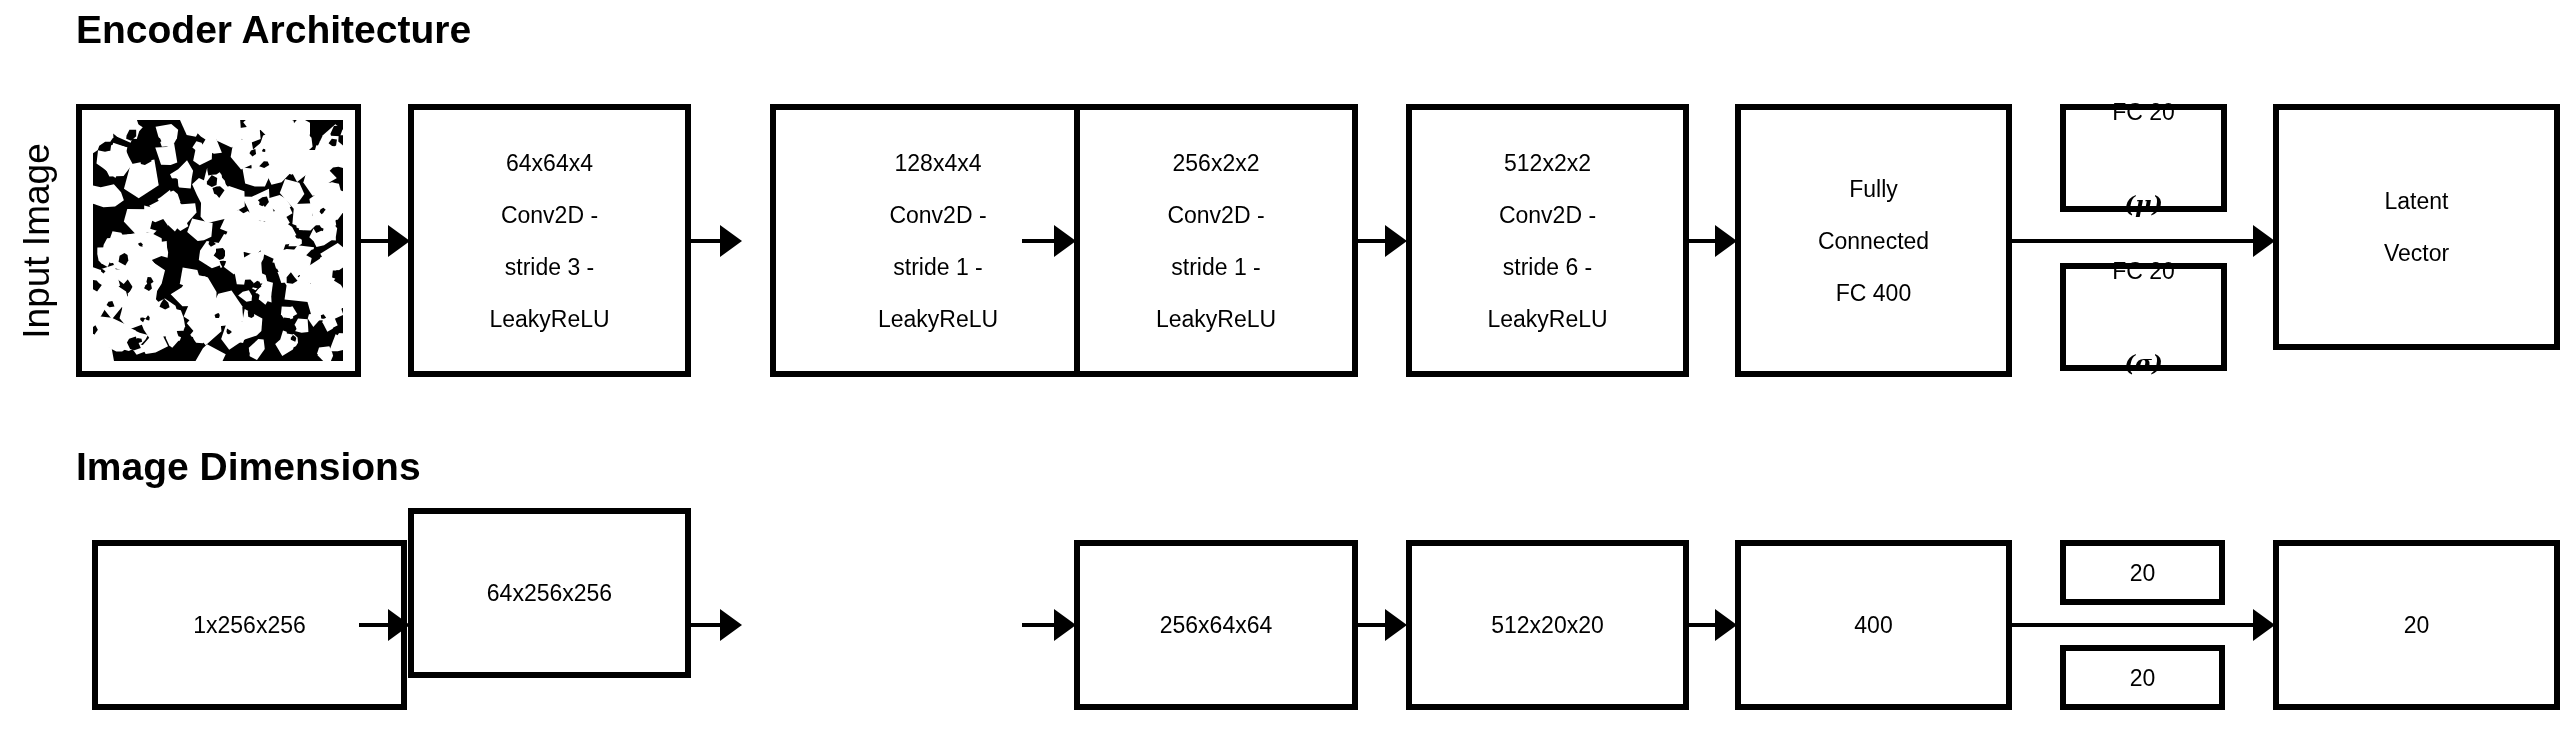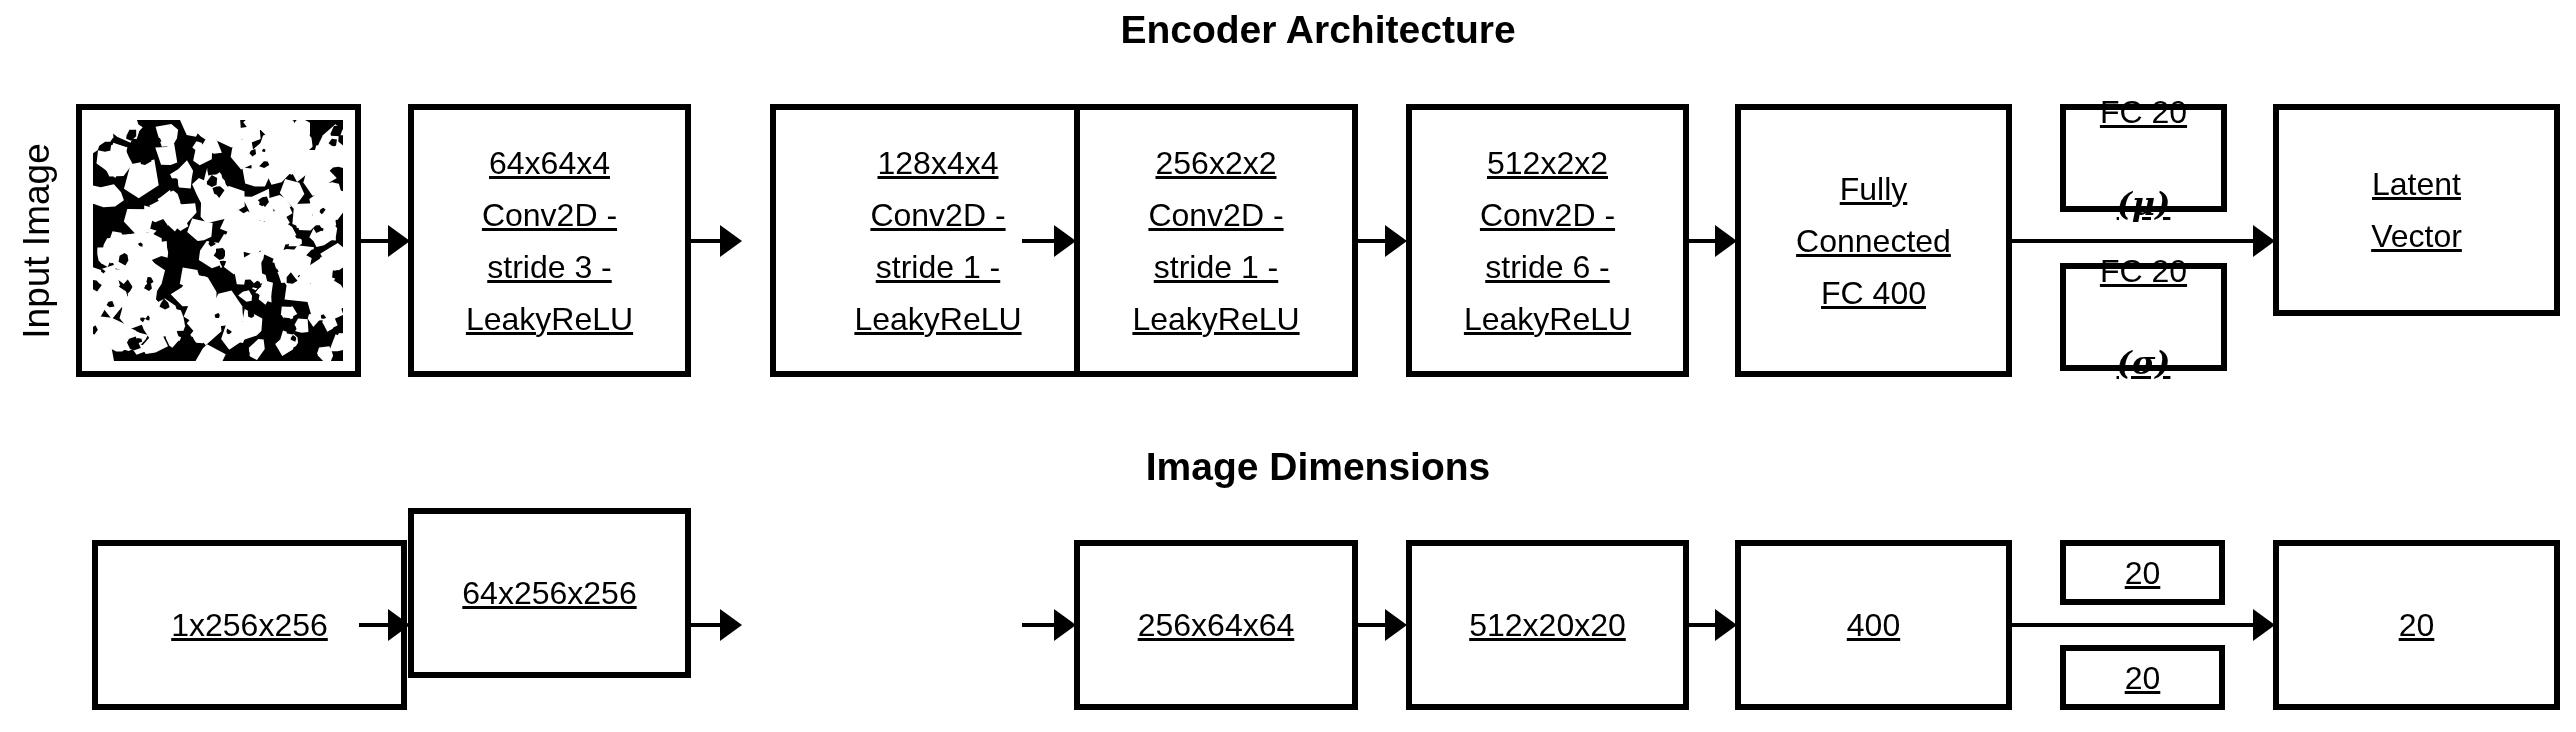--- a/index.html
+++ b/index.html
@@ -9,38 +9,37 @@
     height: 733px;
     background: #ffffff;
     font-family: "Liberation Sans", sans-serif;
     color: #000000;
     overflow: hidden;
   }
   .title {
     position: absolute;
     left: 76px;
     width: 2484px;
-    text-align: center;
+    text-align: left;
     font-size: 39px;
     font-weight: bold;
     letter-spacing: 0px;
   }
   .box {
     position: absolute;
     box-sizing: border-box;
     background: #ffffff;
     border: 6.4px solid #000000;
     display: flex;
     align-items: center;
     justify-content: center;
     text-align: center;
-    font-size: 32px;
+    font-size: 23px;
     line-height: 52px;
     white-space: pre-line;
-    text-decoration: underline;
   }
   .box.small { line-height: 46px; }
   .param {
     font-family: "DejaVu Serif", serif;
     font-style: italic;
     font-weight: bold;
   }
   .vlabel-wrap {
     position: absolute;
     left: 0; top: 104px;
@@ -363,21 +362,21 @@
   <div class="box small" style="left:2060px;top:104px;width:167px;height:108px">
     <div><span>FC 20</span><br>
       <span class="param">(μ)</span></div>
   </div>
 
   <div class="box small" style="left:2060px;top:263px;width:167px;height:108px">
     <div><span>FC 20</span><br>
       <span class="param">(σ)</span></div>
   </div>
 
-  <div class="box" style="left:2273px;top:104px;width:287px;height:212px">Latent
+  <div class="box" style="left:2273px;top:104px;width:287px;height:246px">Latent
 Vector</div>
 
   <div class="arrow" style="left:359px;top:223px;width:51px">
       <div class="shaft"></div>
       <div class="head"></div>
     </div>
   <div class="arrow" style="left:688px;top:223px;width:54px">
       <div class="shaft"></div>
       <div class="head"></div>
     </div>

